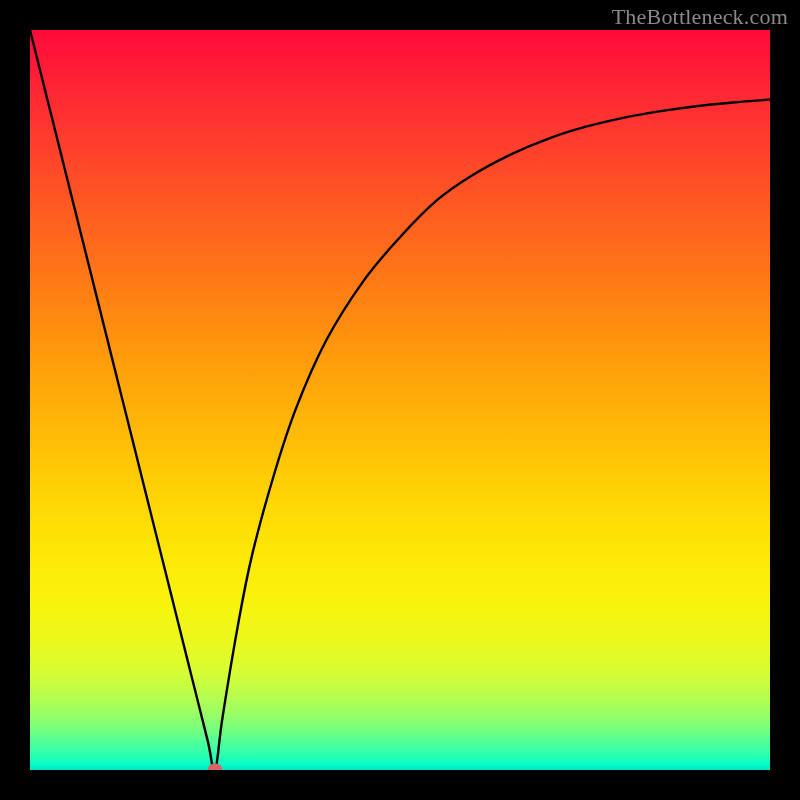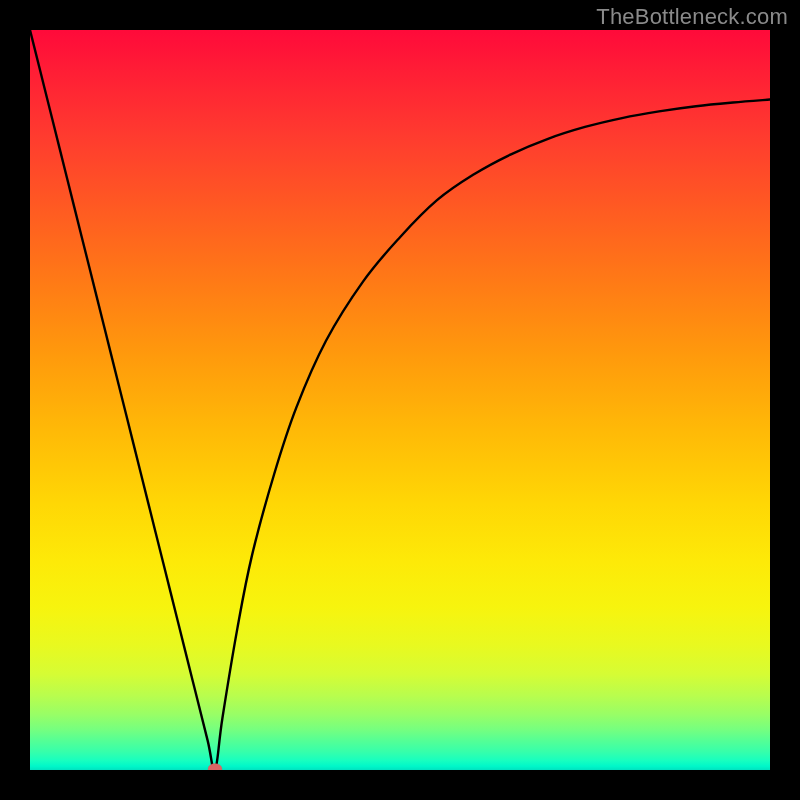--- a/index.html
+++ b/index.html
@@ -9,20 +9,21 @@
     height: 800px;
     background: #000;
     overflow: hidden;
     font-family: Arial, Helvetica, sans-serif;
   }
   .frame {
     position: relative;
     width: 800px;
     height: 800px;
     background: #000;
+    font-family: Liberation Serif, serif;
   }
   .plot {
     position: absolute;
     left: 30px;
     top: 30px;
     width: 740px;
     height: 740px;
     
     background: linear-gradient(
       to bottom,

